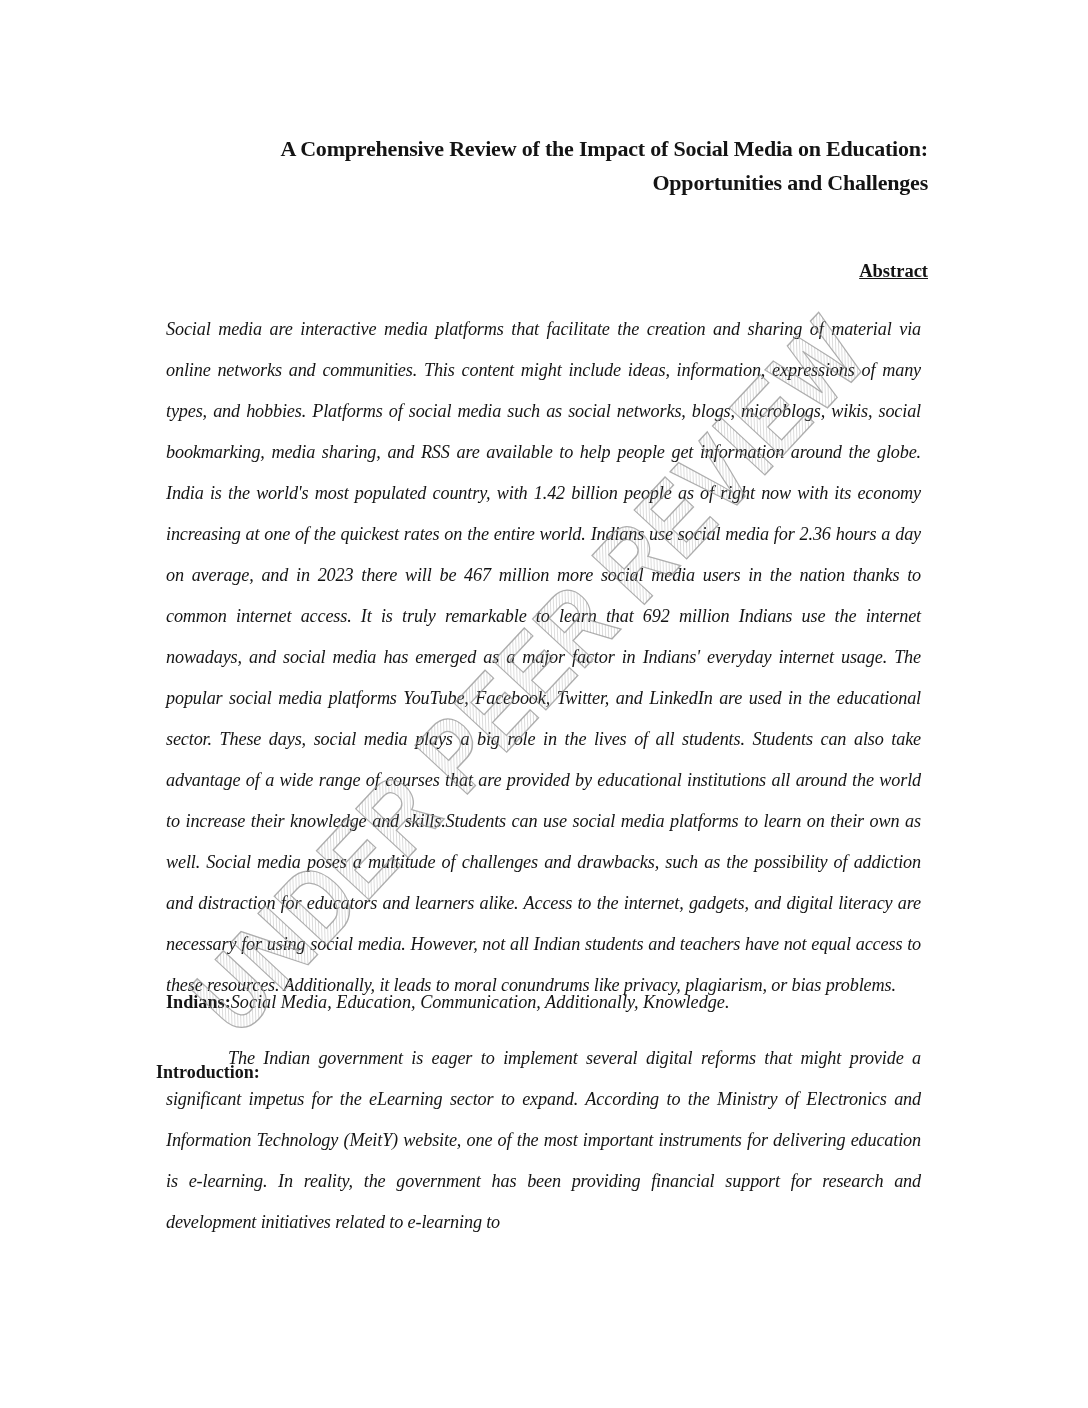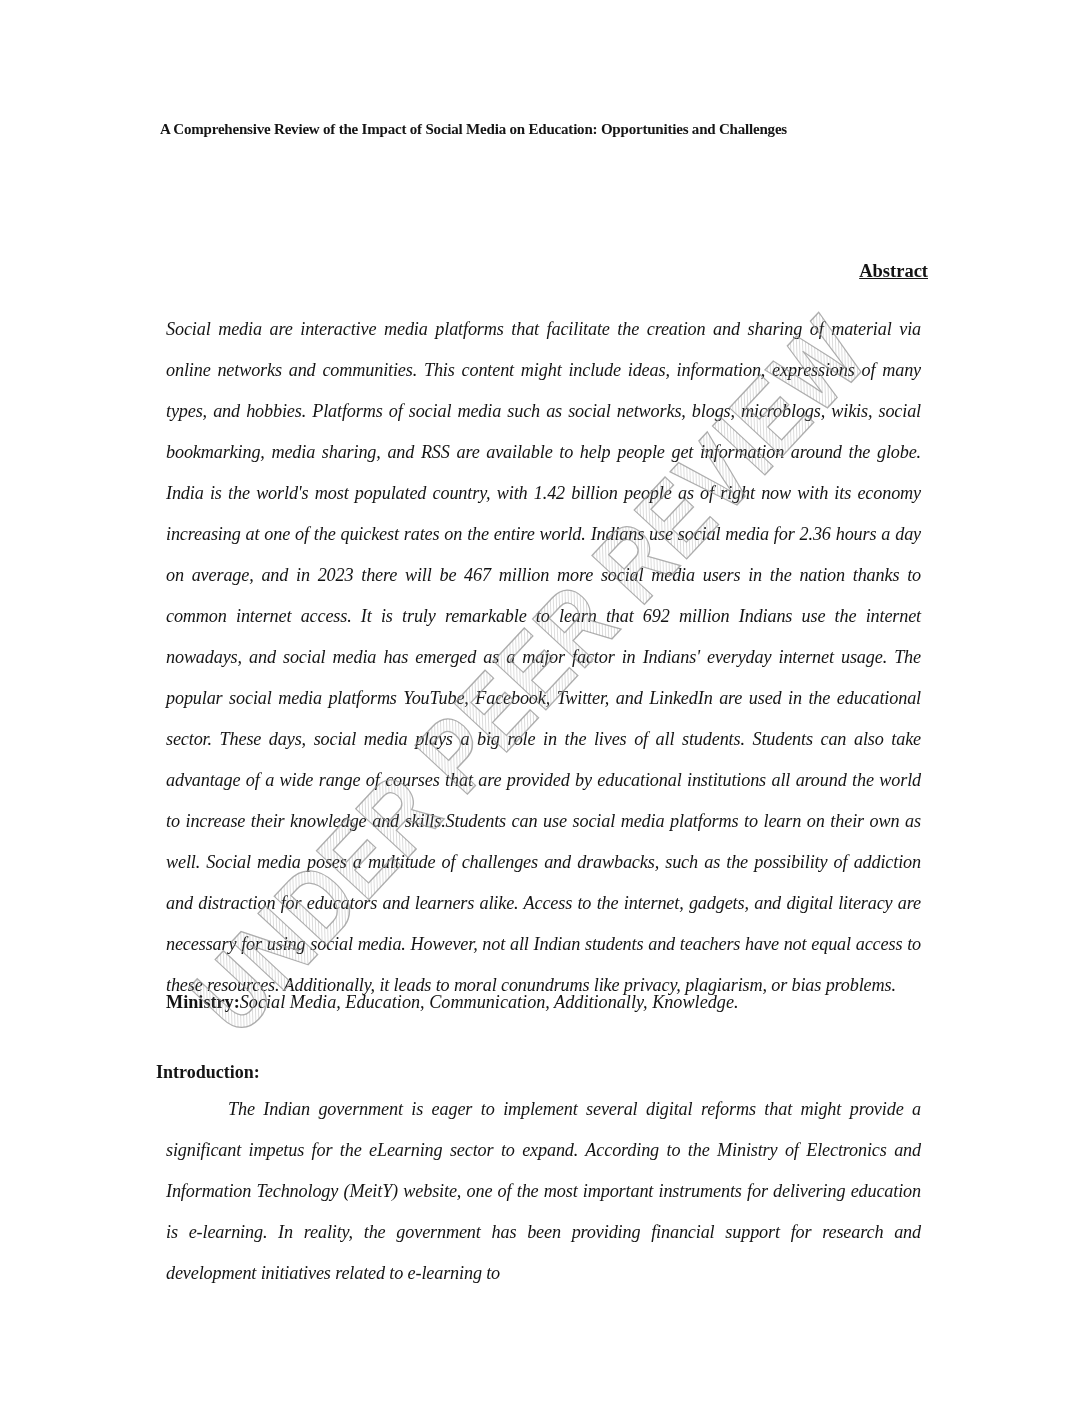--- a/index.html
+++ b/index.html
@@ -3,22 +3,22 @@
   <meta charset="utf-8">
   <style>
     html, body { margin: 0; padding: 0; background: #ffffff; }
     body { width: 1088px; height: 1408px; position: relative; overflow: hidden; }
     .page {
       position: absolute; left: 0; top: 0; width: 1088px; height: 1408px;
       background: #ffffff; color: #141414;
       font-family: "Liberation Serif", "DejaVu Serif", serif;
     }
     .title {
-      position: absolute; left: 160px; width: 768px; top: 112px;
-      text-align: left; font-weight: bold; font-size: 15px; line-height: 34px;
+      position: absolute; left: 160px; width: 768px; top: 132px;
+      text-align: right; font-weight: bold; font-size: 22px; line-height: 34px;
       letter-spacing: -0.2px;
     }
     .abstract-heading {
       position: absolute; left: 160px; width: 768px; top: 258px;
       text-align: right; font-weight: bold; font-size: 18.5px; text-decoration: underline;
       line-height: 26px;
     }
     .body-text {
       position: absolute; left: 166px; width: 755px;
       font-size: 18.2px; line-height: 41px; text-align: justify;
@@ -29,38 +29,38 @@
     .keywords {
       position: absolute; left: 166px; width: 755px; top: 988px;
       font-size: 18.2px; line-height: 28px;
     }
     .keywords .kw-label { font-weight: bold; }
     .keywords .kw-values { font-style: italic; }
     .intro-heading {
       position: absolute; left: 156px; top: 1059px;
       font-weight: bold; font-size: 18px; line-height: 26px;
     }
-    .intro-body { top: 1089px; text-indent: 62px; }
+    .intro-body { top: 1038px; text-indent: 62px; }
     .watermark {
       position: absolute; left: 0; top: 0; width: 1088px; height: 1408px;
       pointer-events: none;
     }
   </style>
 </head>
 <body>
 
 <div class="page">
   <div class="title">A Comprehensive Review of the Impact of Social Media on Education: Opportunities and Challenges</div>
 
   <div class="abstract-heading">Abstract</div>
 
   <div class="body-text abstract-body">Social media are interactive media platforms that facilitate the creation and sharing of material via online networks and communities. This content might include ideas, information, expressions of many types, and hobbies. Platforms of social media such as social networks, blogs, microblogs, wikis, social bookmarking, media sharing, and RSS are available to help people get  information around the globe. India is the world's most populated country, with 1.42 billion people as of right now with its economy increasing at one of the quickest rates on the entire world. Indians use social media for 2.36 hours a day on average, and in 2023 there will be 467 million more social media users in the nation thanks to common internet access. It is truly remarkable to learn that 692 million Indians use the internet nowadays, and social media has emerged as a major factor in Indians' everyday internet usage. The popular social media platforms YouTube, Facebook, Twitter, and LinkedIn are used in the educational sector. These days, social media plays a big role in the lives of all students. Students can also take advantage of a wide range of courses that are provided by educational institutions all around the world to increase their knowledge and skills.Students can use social media platforms to learn on their own as well. Social media poses a multitude of challenges and drawbacks, such as the possibility of addiction and distraction for educators and learners alike. Access to the internet, gadgets, and digital literacy are necessary for using social media. However, not all Indian students and teachers have not equal access to these resources. Additionally, it leads to moral conundrums like privacy, plagiarism, or bias problems.</div>
 
   <div class="keywords">
-    <span class="kw-label">Ministry:</span><span class="kw-values">Social Media, Education, Communication, Additionally, Knowledge.</span>
+    <span class="kw-label">Indians:</span><span class="kw-values">Social Media, Education, Communication, Additionally, Knowledge.</span>
   </div>
 
   <div class="intro-heading">Introduction:</div>
 
   <div class="body-text intro-body">The Indian government is eager to implement several digital reforms that might provide a significant impetus for the eLearning sector to expand. According to the Ministry of Electronics and Information Technology (MeitY) website, one of the most important instruments for delivering education is e-learning. In reality, the government has been providing financial support for research and development initiatives related to e-learning to</div>
 
   <svg class="watermark" width="1088" height="1408" viewBox="0 0 1088 1408">
     <defs>
       <pattern id="hatch" patternUnits="userSpaceOnUse" width="3" height="3" patternTransform="rotate(45)">
         <rect width="3" height="3" fill="#ffffff" fill-opacity="0"></rect>

